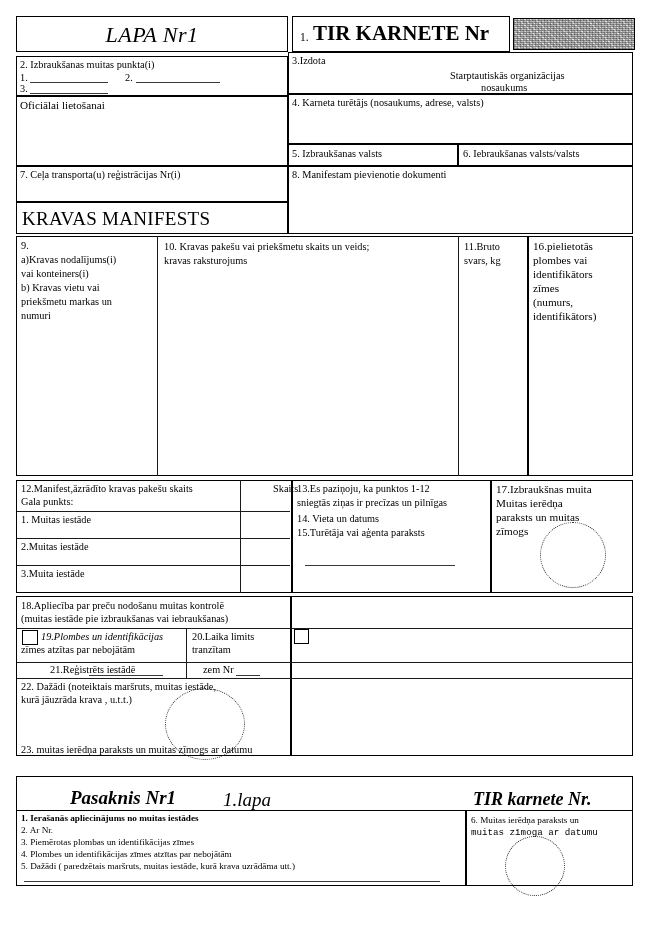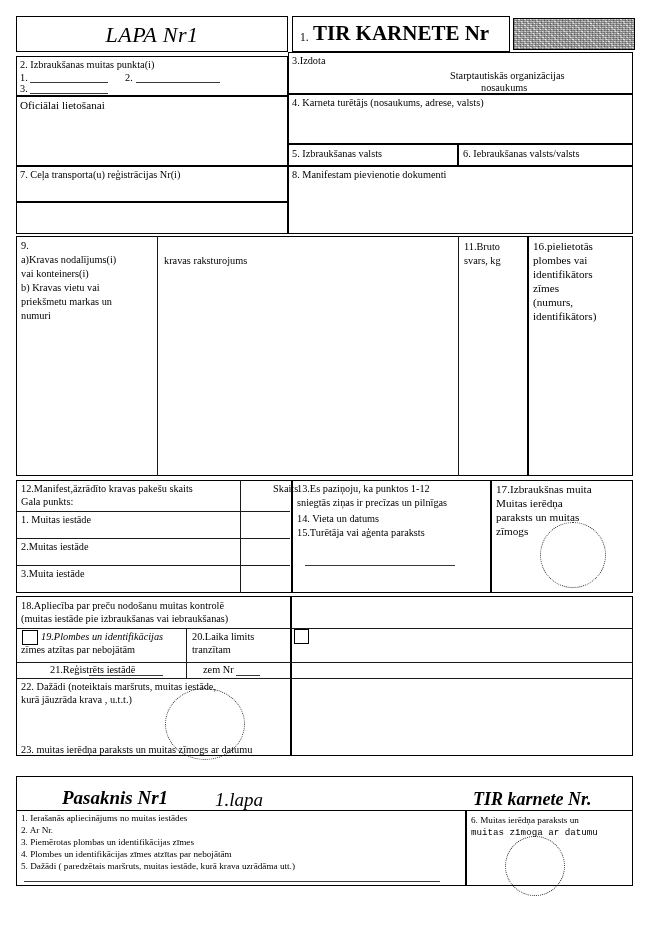--- a/index.html
+++ b/index.html
@@ -47,20 +47,21 @@
   }
 
   .kravas-manifests {
     font-size: 19px;
     letter-spacing: 0.3px;
   }
   .pasaknis {
     font-style: italic;
     font-weight: bold;
     font-size: 19px;
+    margin-left: 8px;
   }
   .tir-karnete-nr {
     font-style: italic;
     font-weight: bold;
     font-size: 18px;
   }
 
   
   .hatch {
     background-color: #c9c9c9;
@@ -114,20 +115,21 @@
   <div class="txt f-base" style="left:20px; top:83px;">3.</div>
   <div class="rule" style="left:30px; top:93px; width:78px;"></div>
 
   <div class="bxT" style="left:16px; top:96px; width:272px; height:70px;"></div>
   <div class="txt f-md" style="left:20px; top:99px;">Oficiālai lietošanai</div>
 
   <div class="bxT" style="left:16px; top:166px; width:272px; height:36px;"></div>
   <div class="txt f-base" style="left:20px; top:169px;">7. Ceļa transporta(u) reģistrācijas Nr(i)</div>
 
   <div class="bx" style="left:16px; top:202px; width:272px; height:32px;"></div>
+  <div class="txt kravas-manifests" style="left:22px; top:207px;">KRAVAS MANIFESTS</div>
 
   <div class="bxT" style="left:288px; top:52px; width:345px; height:42px;"></div>
   <div class="txt f-base" style="left:292px; top:55px;">3.Izdota</div>
   <div class="txt f-base" style="left:450px; top:70px;">Starptautiskās organizācijas</div>
   <div class="txt f-base" style="left:481px; top:82px;">nosaukums</div>
 
   <div class="bxT" style="left:288px; top:94px; width:345px; height:50px;"></div>
   <div class="txt f-base" style="left:292px; top:97px;">4. Karneta turētājs (nosaukums, adrese, valsts)</div>
 
   <div class="bxT" style="left:288px; top:144px; width:170px; height:22px;"></div>
@@ -145,20 +147,21 @@
   <div class="vl" style="left:458px; top:236px; height:240px;"></div>
   <div class="vl2" style="left:527px; top:236px; height:240px;"></div>
 
   <div class="txt f-base" style="left:21px; top:240px;">9.</div>
   <div class="txt f-base" style="left:21px; top:254px;">a)Kravas nodalījums(i)</div>
   <div class="txt f-base" style="left:21px; top:268px;">vai konteiners(i)</div>
   <div class="txt f-base" style="left:21px; top:282px;">b) Kravas vietu vai</div>
   <div class="txt f-base" style="left:21px; top:296px;">priekšmetu markas un</div>
   <div class="txt f-base" style="left:21px; top:310px;">numuri</div>
 
+  <div class="txt f-base" style="left:164px; top:241px;">10. Kravas pakešu vai priekšmetu skaits un veids;</div>
   <div class="txt f-base" style="left:164px; top:255px;">kravas raksturojums</div>
 
   <div class="txt f-base" style="left:464px; top:241px;">11.Bruto</div>
   <div class="txt f-base" style="left:464px; top:255px;">svars, kg</div>
 
   <div class="txt f-md" style="left:533px; top:240px;">16.pielietotās</div>
   <div class="txt f-md" style="left:533px; top:254px;">plombes vai</div>
   <div class="txt f-md" style="left:533px; top:268px;">identifikātors</div>
   <div class="txt f-md" style="left:533px; top:282px;">zīmes</div>
   <div class="txt f-md" style="left:533px; top:296px;">(numurs,</div>
@@ -227,21 +230,21 @@
 
   <div class="bx" style="left:16px; top:776px; width:617px; height:110px;"></div>
 
   <div class="txt pasaknis" style="left:62px; top:786px;">Pasaknis Nr1</div>
   <div class="txt pasaknis" style="left:215px; top:788px; font-weight:normal;">1.lapa</div>
   <div class="txt tir-karnete-nr" style="left:473px; top:789px;">TIR karnete Nr.</div>
 
   <div class="bx" style="left:16px; top:810px; width:617px; height:76px;"></div>
   <div class="vl2" style="left:465px; top:810px; height:76px;"></div>
 
-  <div class="txt f-sm" style="left:21px; top:813px;">1. Ierašanās apliecinājums no muitas iestādes</div>
+  <div class="txt f-sm" style="left:21px; top:813px;font-weight:bold;">1. Ierašanās apliecinājums no muitas iestādes</div>
   <div class="txt f-sm" style="left:21px; top:825px;">2. Ar Nr.</div>
   <div class="txt f-sm" style="left:21px; top:837px;">3. Piemērotas plombas un identifikācijas zīmes</div>
   <div class="txt f-sm" style="left:21px; top:849px;">4.  Plombes un identifikācijas zīmes atzītas par nebojātām</div>
   <div class="txt f-sm" style="left:21px; top:861px;">5. Dažādi ( paredzētais maršruts,  muitas iestāde, kurā krava uzrādāma utt.)</div>
   <div class="rule" style="left:24px; top:881px; width:416px;"></div>
 
   <div class="txt f-sm" style="left:471px; top:815px;">6. Muitas ierēdņa paraksts un</div>
   <div class="txt f-sm" style="left:471px; top:827px;font-family:Liberation Mono, monospace;">muitas zīmoga ar datumu</div>
   <div class="stamp" style="left:505px; top:836px; width:58px; height:58px;"></div>
 

